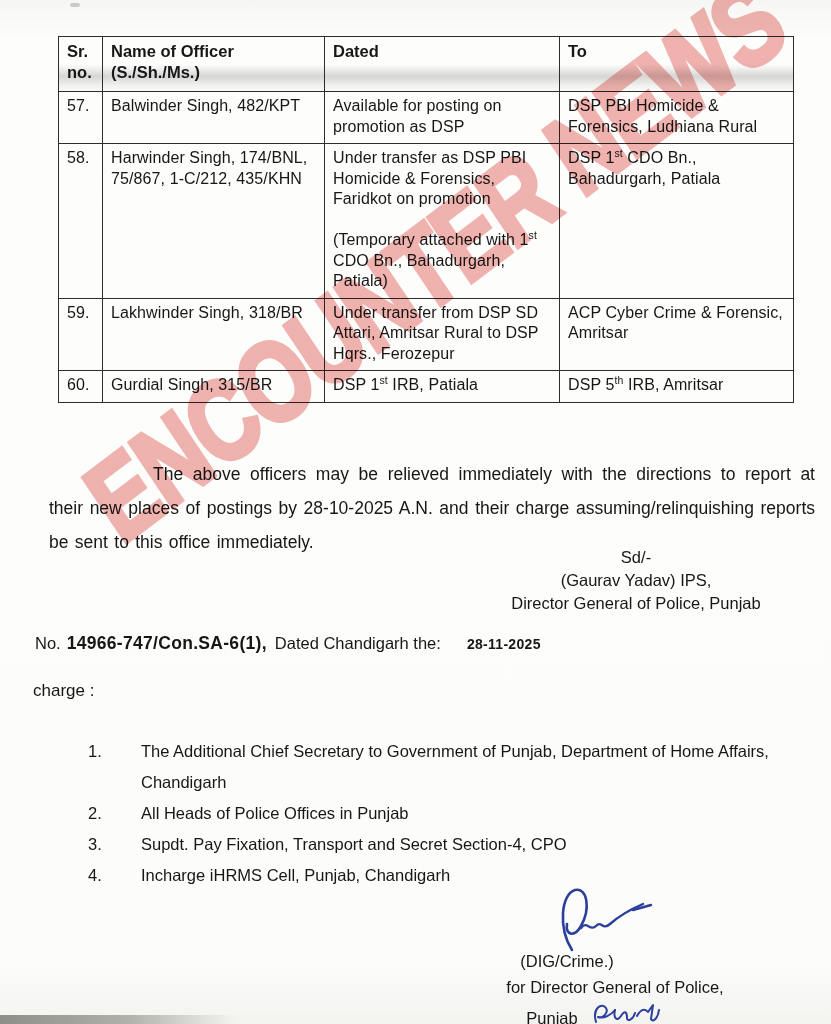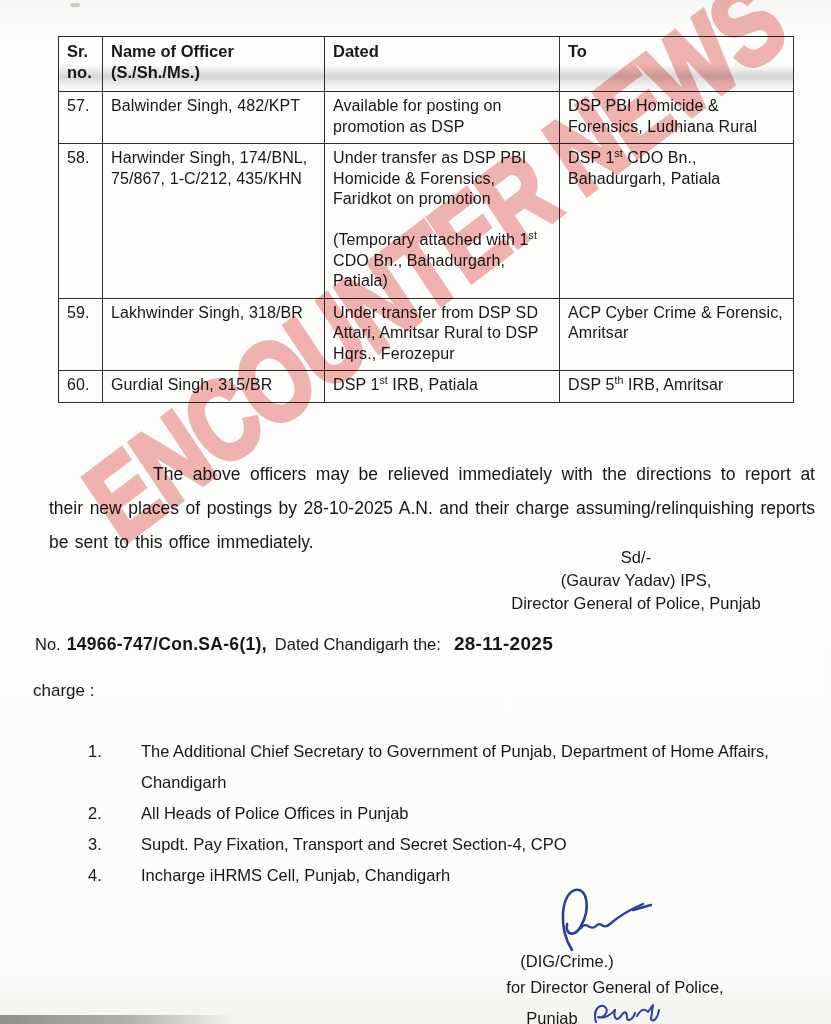--- a/index.html
+++ b/index.html
@@ -36,21 +36,21 @@
 
   
   .para1{
     position:absolute;left:33px;top:441px;width:766px;margin:16px;
     font-size:17.5px;line-height:34px;text-align:justify;text-indent:104px;word-spacing:1.5px;z-index:2;
   }
   .sd-block{position:absolute;left:436px;top:546px;width:400px;text-align:center;font-size:16.5px;line-height:23px;z-index:2;}
   .ref-line{position:absolute;left:35px;top:633px;font-size:16.5px;z-index:2;white-space:nowrap;}
   .ref-line .ref-no{font-weight:bold;font-size:17.5px;margin-left:6px;letter-spacing:.3px;}
   .ref-line .dated{margin-left:8px;}
-  .ref-line .ref-date{font-weight:bold;font-size:19px;margin-left:13px;letter-spacing:.3px;}
+  .ref-line .ref-date{font-weight:bold;font-size:14px;margin-left:26px;letter-spacing:.3px;}
   .forward{position:absolute;left:33px;top:674px;width:782px;font-size:17px;line-height:33px;z-index:2;}
   .forward .fw1{padding-left:104px;word-spacing:2px;}
   .cc-list{position:absolute;left:88px;top:736px;width:712px;font-size:16.5px;line-height:31px;z-index:2;}
   .cc-item{display:flex;}
   .cc-num{width:53px;flex:none;}
   .cc-text{flex:1;padding-right:4px;}
 
   
   .sig-ink{position:absolute;left:545px;top:884px;z-index:4;}
   .dig-block{position:absolute;left:450px;top:948px;width:330px;text-align:center;font-size:16.5px;line-height:26px;z-index:3;}

